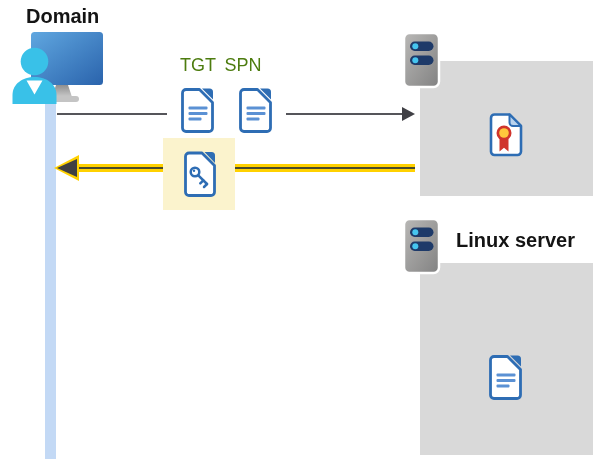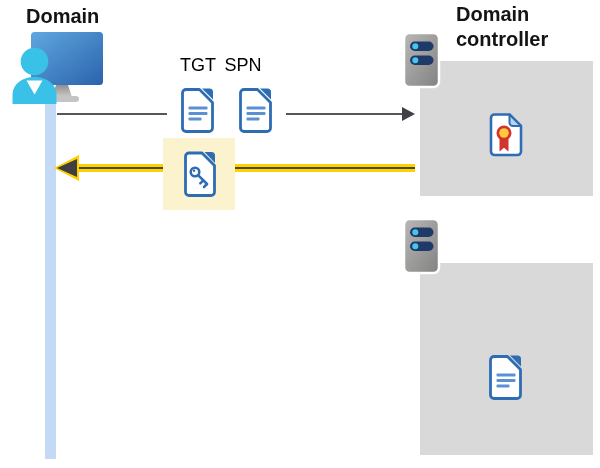--- a/index.html
+++ b/index.html
@@ -7,21 +7,21 @@
     position:relative; width:600px; height:468px; background:#ffffff;
     font-family:"Liberation Sans", sans-serif; overflow:hidden;
   }
   .abs { position:absolute; }
 
   
   .heading { font-weight:bold; font-size:20px; color:#141414; }
   #client-label  { left:26px;  top:5px; }
   #dc-label      { left:456px; top:2px;  width:132px; line-height:25px; }
   #linux-label   { left:456px; top:229px; white-space:nowrap; }
-  .ticket-label  { font-size:18px; color:#000000; width:38px; text-align:center; top:55px; }
+  .ticket-label  { font-size:18px; color:#4d7c0f; width:38px; text-align:center; top:55px; }
   #tgt-label { left:179px; }
   #spn-label { left:224px; }
   #keytab-label { left:420px; top:419px; width:173px; text-align:center;
                   font-size:22px; color:#3c3c3c; }
 
   
   #lifeline { left:45px; top:97px; width:11px; height:362px; background:#c3d9f5; }
 
   
   .panel { background:#d9d9d9; }
@@ -80,21 +80,21 @@
           <stop offset="1" stop-color="#828282"></stop>
       </linearGradient>
       <linearGradient id="gradStand" x1="0" y1="0" x2="0" y2="1">
         <stop offset="0" stop-color="#8f8f8f"></stop>
           <stop offset="1" stop-color="#c9c9c9"></stop>
       </linearGradient>
     </defs>
   </svg>
 
   <div class="abs heading" id="client-label">Domain</div>
-  <div class="abs heading" id="dc-label">Domain controller</div>
+  <div class="abs heading" id="linux-label">Linux server</div>
   <div class="abs ticket-label" id="tgt-label">TGT</div>
   <div class="abs ticket-label" id="spn-label">SPN</div>
   <div class="abs" id="keytab-label">mssql.keytab</div>
 
   <div class="abs" id="lifeline"></div>
   <div class="abs panel" id="dc-panel"></div>
   <div class="abs panel" id="linux-panel"></div>
 
   <div class="abs" id="gray-line"></div>
   <div class="abs" id="gray-head"></div>

